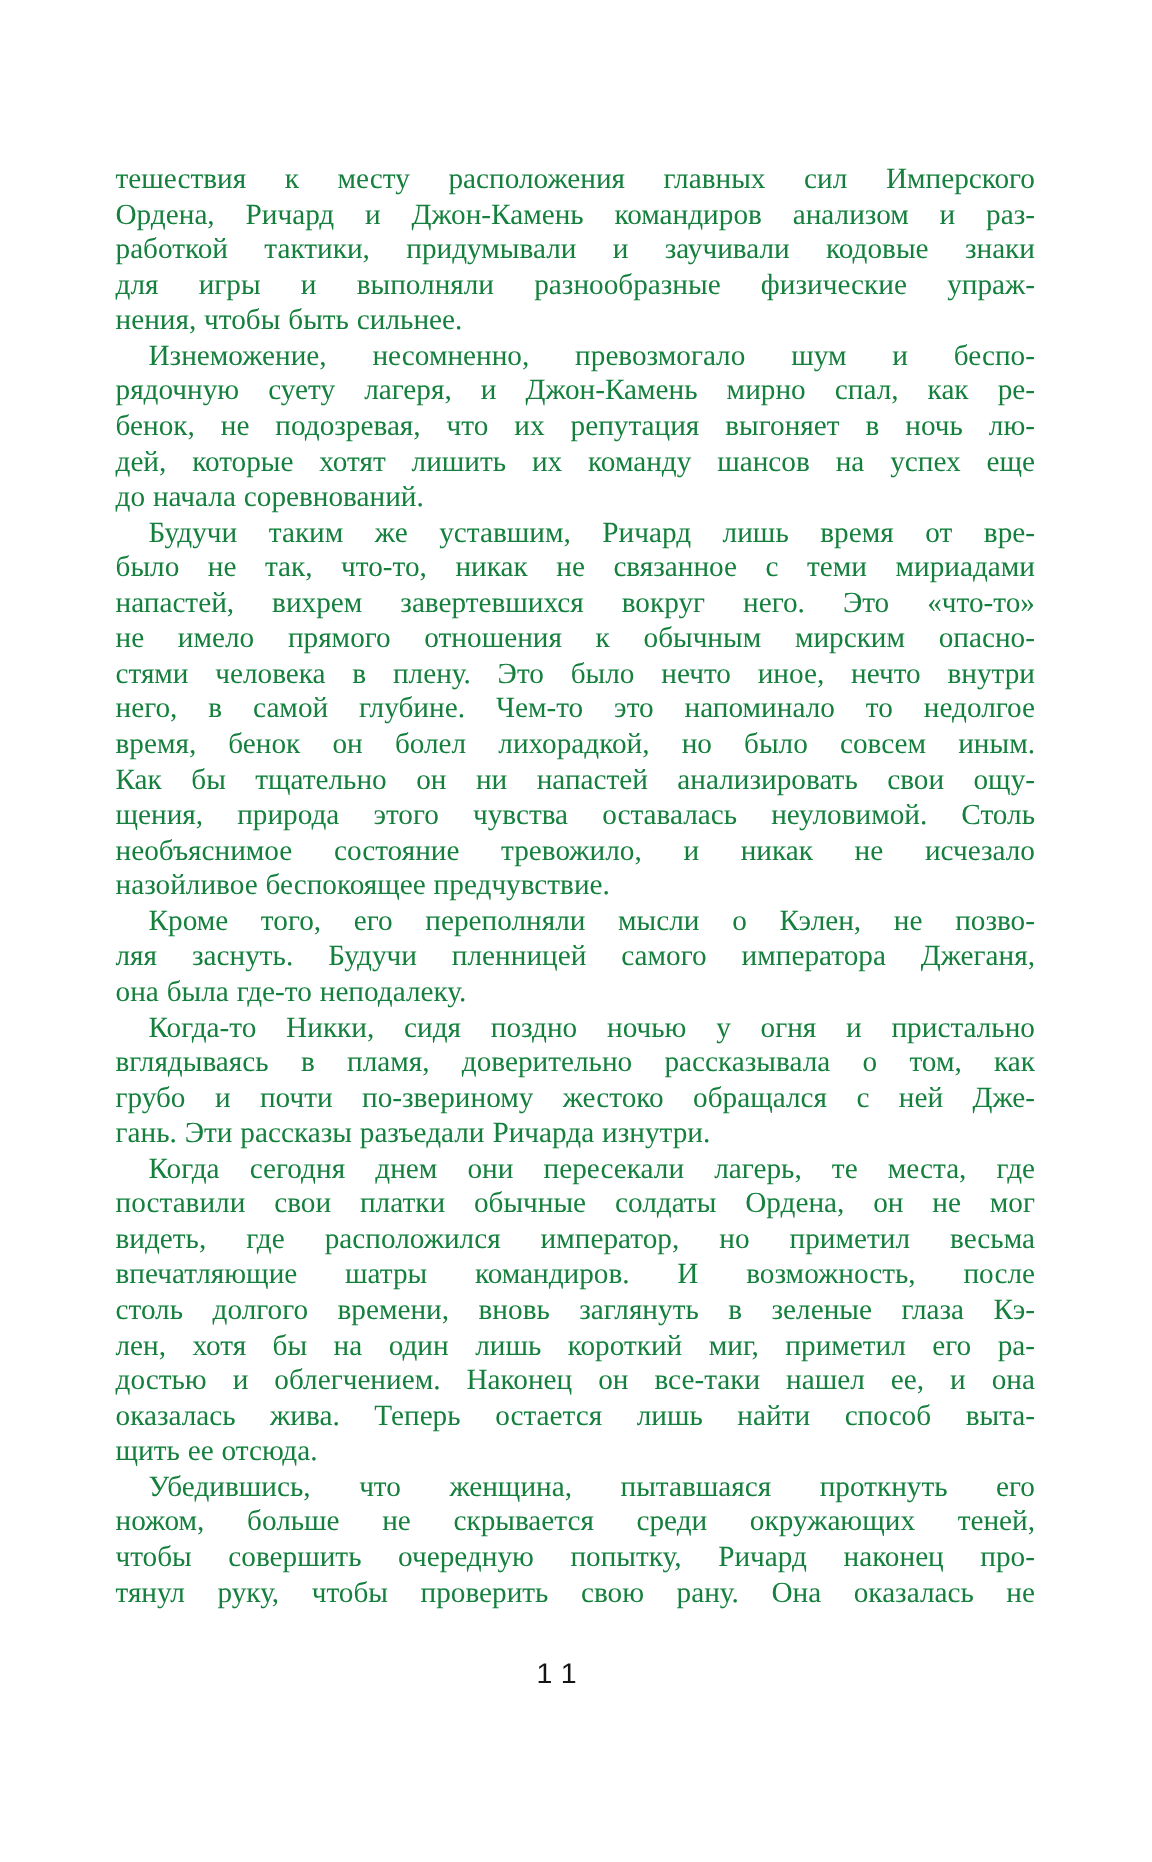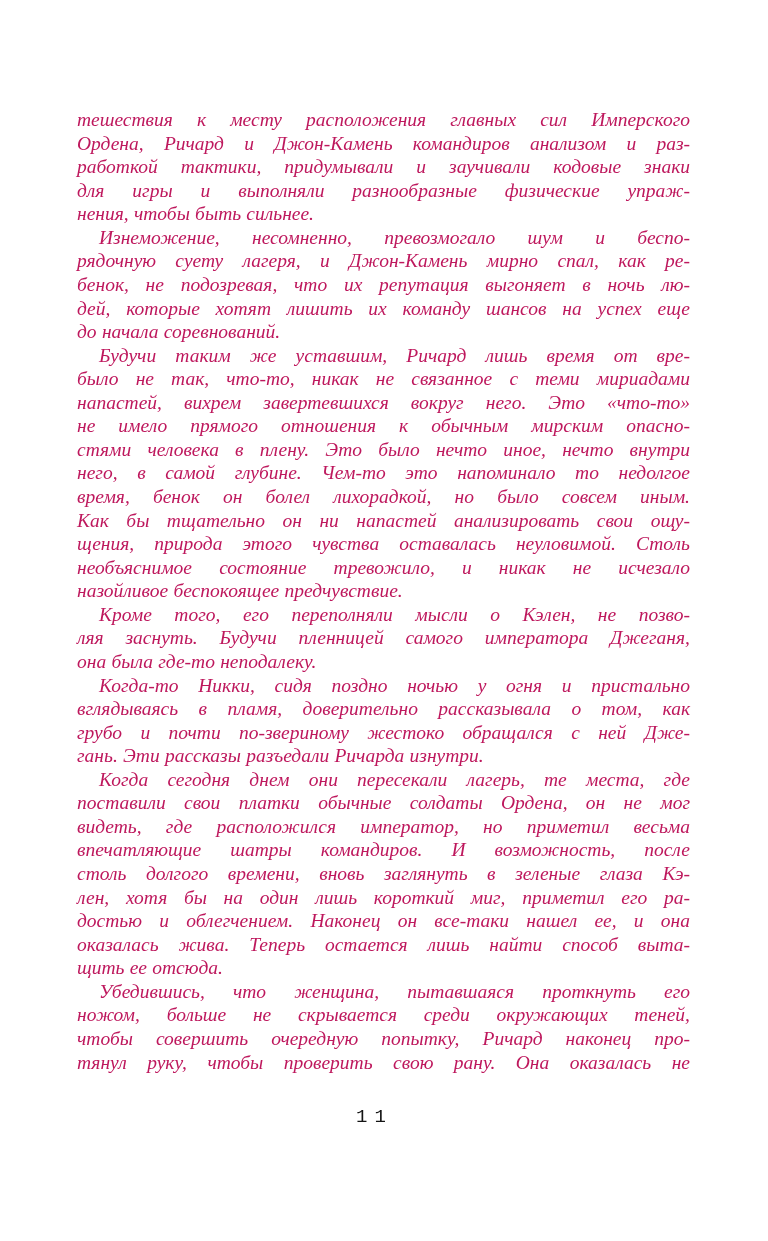--- a/index.html
+++ b/index.html
@@ -14,43 +14,42 @@
   .book-page {
     position: absolute;
     inset: 0;
     background: #ffffff;
   }
   .text-block {
     position: absolute;
     left: 77px;
     top: 108px;
     width: 613px;
-    color: #be185d;
+    color: #15803d;
     font-size: 19.5px;
     line-height: 23.57px;
-    font-style: italic;
   }
   .line {
     text-align: justify;
     text-align-last: justify;
     word-spacing: 0.02em;
   }
   .line.lastline { text-align-last: left; }
   .line.indent { text-indent: 22px; }
   .page-number {
     position: absolute;
     top: 1106px;
     left: 61px;
     width: 613px;
     text-align: center;
     font-size: 19px;
     letter-spacing: 7px;
     padding-left: 7px; 
     color: #141414;
-    font-family: Liberation Mono, monospace;
+    font-family: Liberation Sans, sans-serif;
   }
 </style>
 </head>
 <body>
 
 <div class="book-page">
   <main class="text-block" id="text-block">
       <div>
         <div class="line">тешествия к месту расположения главных сил Имперского</div>
         <div class="line">Ордена, Ричард и Джон-Камень командиров анализом и раз-</div>

